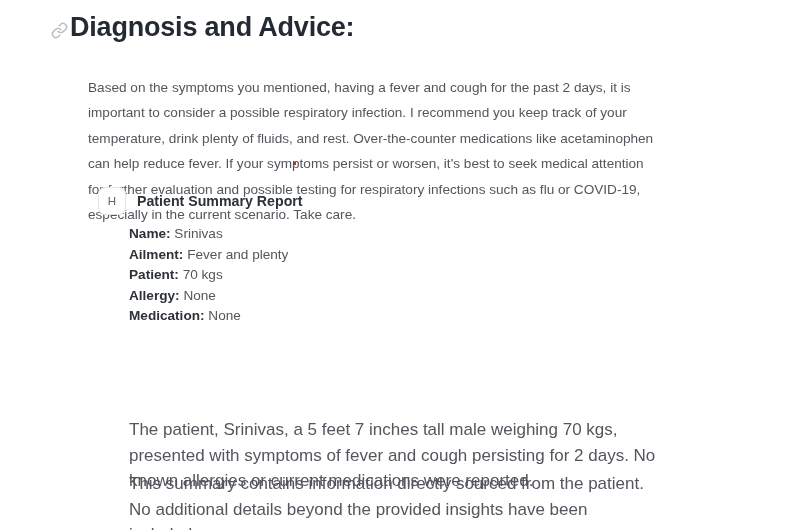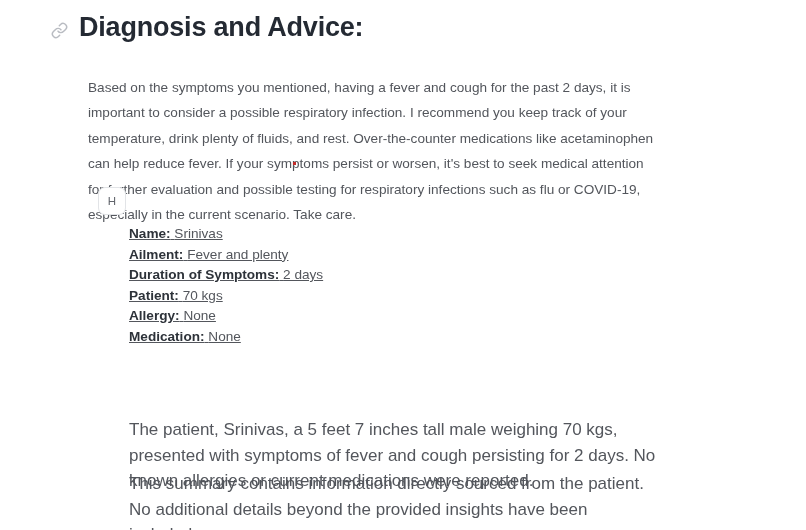--- a/index.html
+++ b/index.html
@@ -22,21 +22,20 @@
     background: #ffffff;
   }
 
   
   .heading-row {
     position: absolute;
     left: 48px;
     top: 10px;
     display: flex;
     align-items: center;
-    gap: 9px;
   }
   .anchor-icon {
     width: 22px;
     height: 22px;
     display: flex;
     align-items: center;
     justify-content: center;
     flex: 0 0 auto;
     margin-top: 6px;
     color: #b9bcc2;
@@ -109,21 +108,20 @@
     position: absolute;
     left: 129px;
     top: 224px;
     width: 520px;
   }
   .detail-row {
     font-size: 13.6px;
     line-height: 20.6px;
     color: #53565c;
     white-space: nowrap;
-    text-decoration: underline;
   }
   .detail-row .k {
     font-weight: bold;
     color: #2d3239;
   }
   .detail-row .v {
     font-weight: normal;
     color: #53565c;
   }
 
@@ -153,34 +151,31 @@
     </span>
     <span class="page-title">Diagnosis and Advice:</span>
   </div>
 
   <p class="intro">Based on the symptoms you mentioned, having a fever and cough for the past 2 days, it is important to consider a possible respiratory infection. I recommend you keep track of your temperature, drink plenty of fluids, and rest. Over-the-counter medications like acetaminophen can help reduce fever. If your symptoms persist or worsen, it's best to seek medical attention for further evaluation and possible testing for respiratory infections such as flu or COVID-19, especially in the current scenario. Take care.</p>
 
   <div class="red-marker"></div>
 
   <div class="report-header">
     <span class="avatar">H</span>
+    <span class="report-title">Patient Summary Report</span>
   </div>
 
   <div class="detail-list">
     <div class="detail-row">
       <span class="k">Name:</span>
       <span class="v">Srinivas</span>
     </div>
     <div class="detail-row">
       <span class="k">Ailment:</span>
       <span class="v">Fever and plenty</span>
-    </div>
-    <div class="detail-row">
-      <span class="k">Duration of Symptoms:</span>
-      <span class="v">2 days</span>
     </div>
     <div class="detail-row">
       <span class="k">Patient:</span>
       <span class="v">70 kgs</span>
     </div>
     <div class="detail-row">
       <span class="k">Allergy:</span>
       <span class="v">None</span>
     </div>
     <div class="detail-row">

